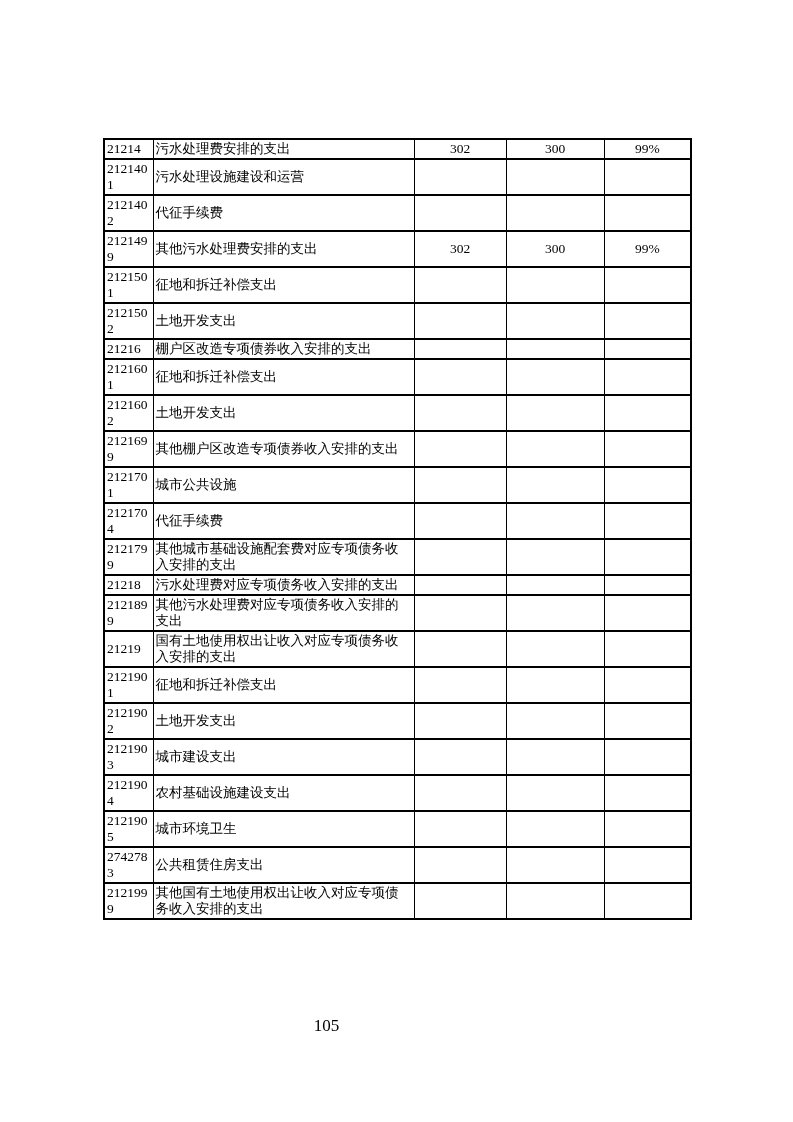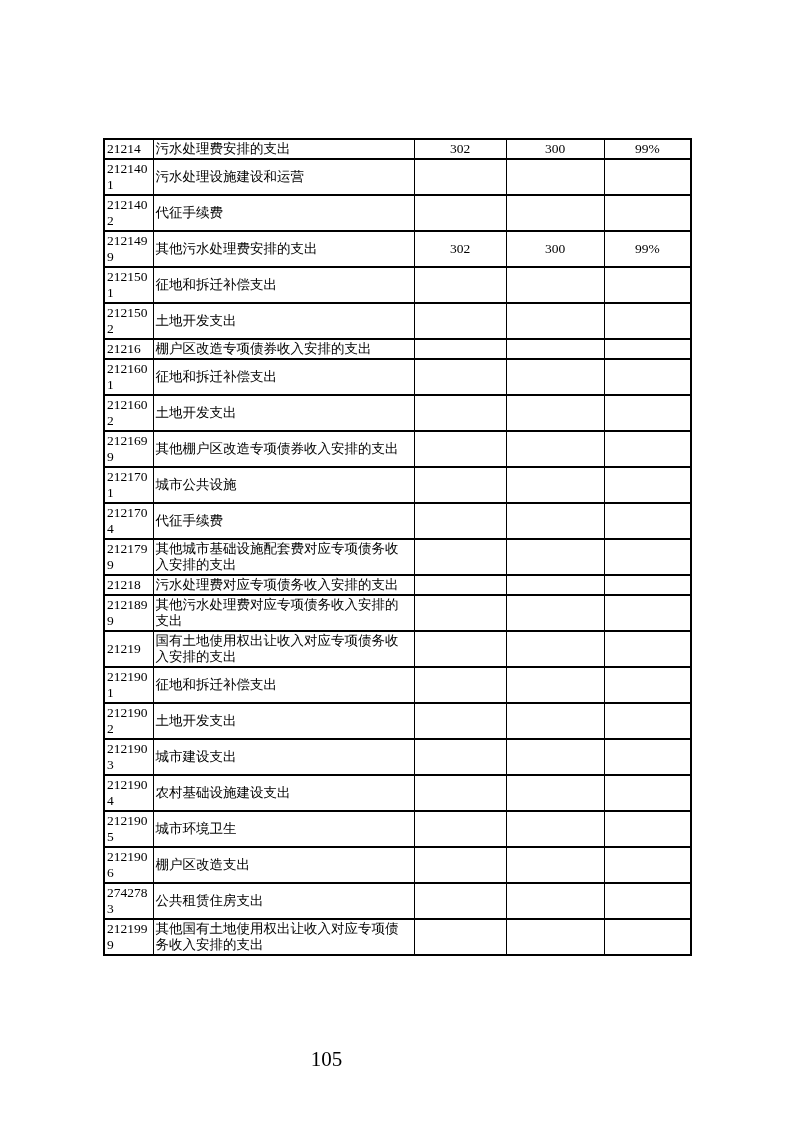--- a/index.html
+++ b/index.html
@@ -42,23 +42,22 @@
   }
   td.cell-code { text-align: left; padding-left: 2px; letter-spacing: 0px; }
   td.cell-name { text-align: left; padding-left: 3px; }
   td.cell-num  { text-align: center; }
   .page-number {
     position: absolute;
     top: 1016px;
     left: 0;
     width: 653px;
     text-align: center;
-    font-size: 21px;
+    font-size: 17px;
     line-height: 20px;
-    margin-top: 33px;
   }
 </style>
 </head>
 <body>
 
 <div class="table-wrap">
   <table class="budget">
     <colgroup>
       <col class="c-code">
       <col class="c-name">
@@ -208,27 +207,20 @@
           <td class="cell-num"></td>
         </tr>
         <tr>
           <td class="cell-code">2121905</td>
           <td class="cell-name">城市环境卫生</td>
           <td class="cell-num"></td>
           <td class="cell-num"></td>
           <td class="cell-num"></td>
         </tr>
         <tr>
-          <td class="cell-code">2121906</td>
-          <td class="cell-name">棚户区改造支出</td>
-          <td class="cell-num"></td>
-          <td class="cell-num"></td>
-          <td class="cell-num"></td>
-        </tr>
-        <tr>
           <td class="cell-code">2742783</td>
           <td class="cell-name">公共租赁住房支出</td>
           <td class="cell-num"></td>
           <td class="cell-num"></td>
           <td class="cell-num"></td>
         </tr>
         <tr>
           <td class="cell-code">2121999</td>
           <td class="cell-name">其他国有土地使用权出让收入对应专项债务收入安排的支出</td>
           <td class="cell-num"></td>

